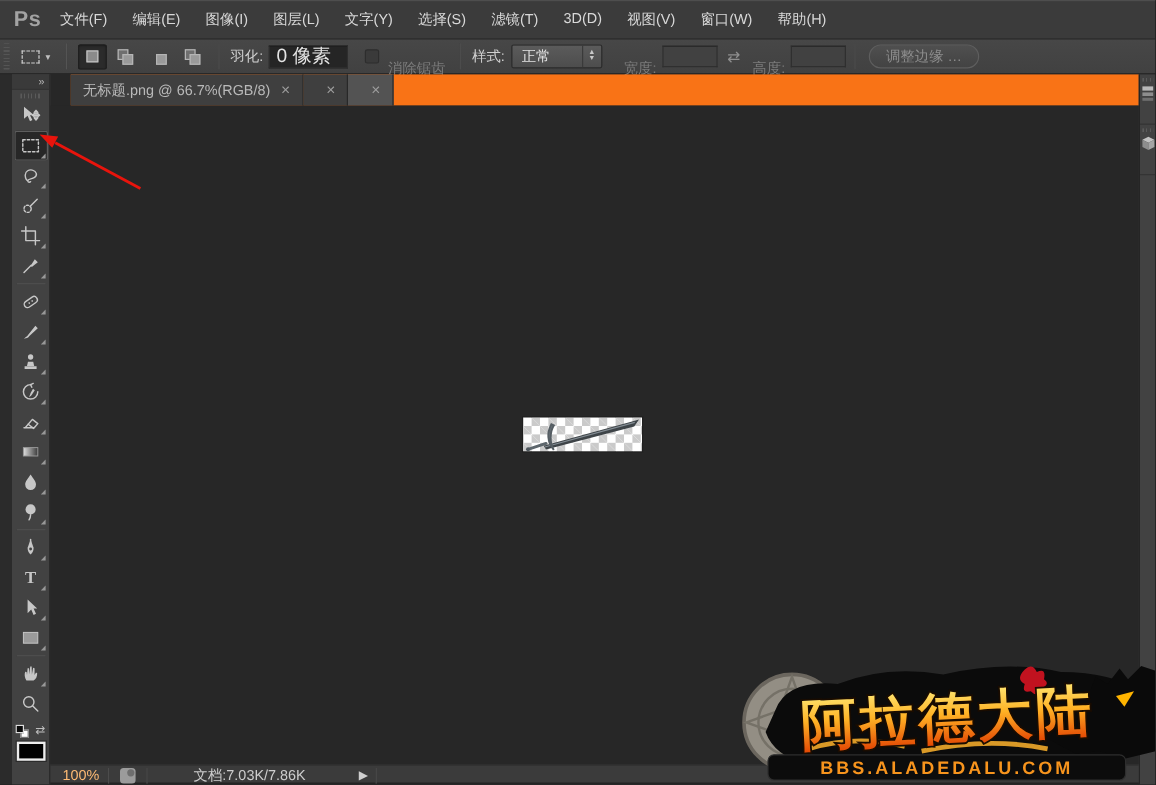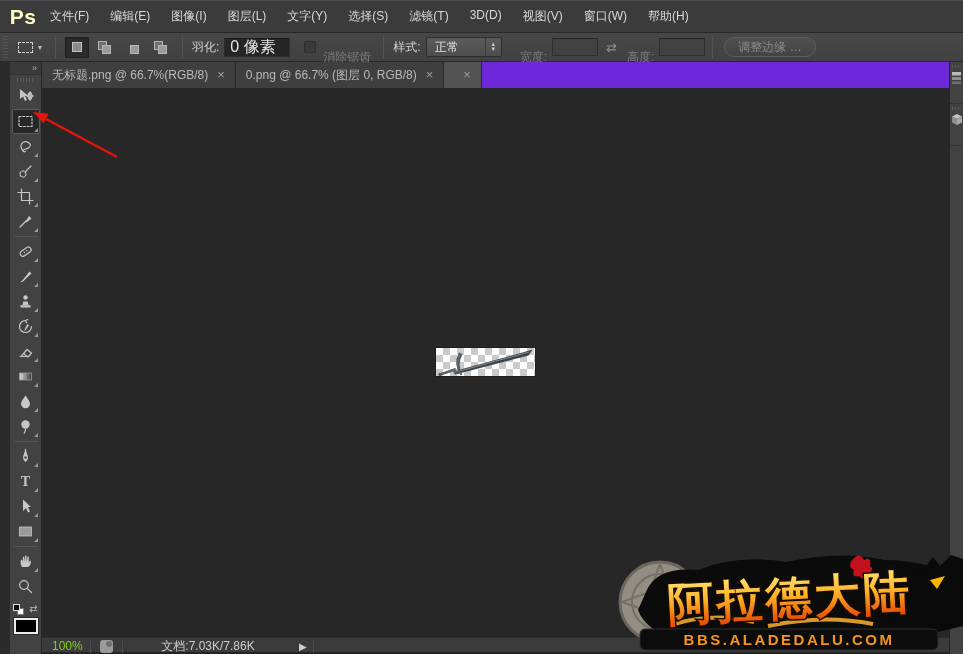--- a/index.html
+++ b/index.html
@@ -8,21 +8,21 @@
     position:relative; width:963px; height:654px; overflow:hidden;
     font-family:"Liberation Sans", sans-serif; font-size:12px; color:#d6d6d6;
     background:#272727; user-select:none;
   }
   
   .menubar {
     position:absolute; left:0; top:0; right:0; height:33px;
     background:#3b3b3b; border-top:1px solid #4e4e4e; border-bottom:1px solid #282828;
     display:flex; align-items:center;
   }
-  .ps-logo { width:46px; text-align:center; font-weight:bold; font-size:21px; color:#fef9c3; letter-spacing:0.5px; }
+  .ps-logo { width:46px; text-align:center; font-weight:bold; font-size:18px; color:#a3a3a3; letter-spacing:0.5px; }
   .menu-items { display:flex; gap:21px; padding-left:4px; }
   .menu-item { color:#d8d8d8; cursor:default; }
   
   .optionsbar {
     position:absolute; left:0; top:33px; right:0; height:29px;
     background:linear-gradient(#474747,#414141); border-bottom:1px solid #282828;
     display:flex; align-items:center;
   }
   .grip-v {
     width:5px; height:22px; margin:0 4px 0 3px;
@@ -58,22 +58,22 @@
     color:#9a9a9a; padding:0 4px; font-family:"Liberation Sans",sans-serif; font-size:12px;
   }
   .swap-icon { color:#8f8f8f; font-size:13px; margin:0 8px; }
   .refine-btn {
     height:20px; padding:0 13px; margin-left:4px; border-radius:10px; border:1px solid #5e5e5e;
     background:linear-gradient(#4f4f4f,#434343); color:#8d8d8d; font-size:12px;
     font-family:"Liberation Sans",sans-serif; display:flex; align-items:center;
   }
   
   .tabbar {
-    position:absolute; left:42px; top:62px; right:14px; height:26px;
-    background:#6d28d9; display:flex; align-items:flex-end;
+    position:absolute; left:59px; top:62px; right:14px; height:26px;
+    background:#f97316; display:flex; align-items:flex-end;
   }
   .tab {
     height:26px; display:flex; align-items:center; padding:0 10px;
     background:#3f3f3f; border-right:1px solid #282828; color:#b9b9b9; cursor:default; white-space:nowrap;
   }
   .tab.active { background:#535353; color:#e8e8e8; }
   .tab .close { margin-left:9px; color:#9d9d9d; font-size:13px; line-height:10px; }
   
   .toolbar-gutter { position:absolute; left:0; top:62px; bottom:0; width:10px; background:#2b2b2b; }
   .toolbar {
@@ -112,21 +112,21 @@
   .dock { position:absolute; right:0; top:62px; bottom:0; width:14px; background:#424242; border-left:1px solid #252525; }
   .dock-cell { height:42px; border-bottom:1px solid #343434; padding-top:3px; display:flex; flex-direction:column; align-items:center; gap:3px; }
   .dock-grip { width:9px; height:3px; background:repeating-linear-gradient(90deg,#5a5a5a 0 1px, transparent 1px 3px); }
   
   .statusbar {
     position:absolute; left:42px; right:14px; bottom:0; height:17px;
     background:#3b3b3b; border-top:1px solid #2e2e2e; display:flex; align-items:center; font-size:12px;
     box-shadow:inset 0 -2px 0 #242424;
   }
   .sb-sep { width:1px; height:13px; background:#2c2c2c; border-right:1px solid #4c4c4c; }
-  .sb-zoom { width:48px; padding-left:10px; color:#84cc16; }
+  .sb-zoom { width:48px; padding-left:10px; color:#fdba74; }
   .sb-icon { width:13px; height:13px; margin:0 9px; border-radius:3px; background:#9b9b9b; position:relative; }
   .sb-icon::after { content:""; position:absolute; right:1px; top:1px; width:6px; height:6px; border-radius:50%; background:#6e6e6e; }
   .sb-doc { width:170px; text-align:center; color:#cdcdcd; }
   .sb-play { padding:0 6px; color:#cfcfcf; font-size:10px; }
   
   .anno { position:absolute; inset:0; z-index:60; pointer-events:none; }
   
   .watermark { position:absolute; right:0; bottom:0; width:345px; height:102px; z-index:50; pointer-events:none; }
 </style>
 </head>
@@ -198,21 +198,20 @@
     <div class="opt-sep"></div>
     <div class="refine-btn">调整边缘 …</div>
   </div>
 
   <div class="tabbar">
     <div class="tab">
       <span>无标题.png @ 66.7%(RGB/8)</span>
       <span class="close">×</span>
     </div>
     <div class="tab">
-      <span>0.png @ 66.7% (图层 0, RGB/8)</span>
       <span class="close">×</span>
     </div>
     <div class="tab active">
       <span class="close">×</span>
     </div>
   </div>
 
   <div class="toolbar-gutter"></div>
   <div class="toolbar">
     <div class="tb-header">

